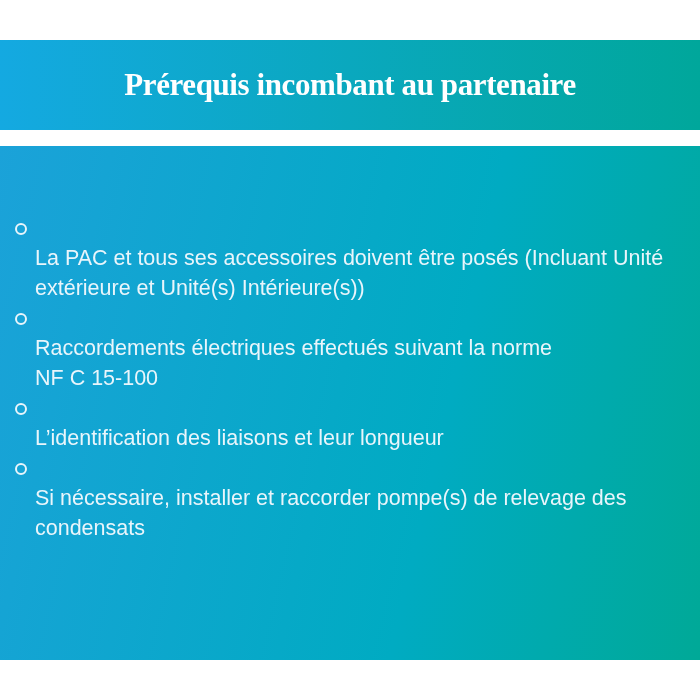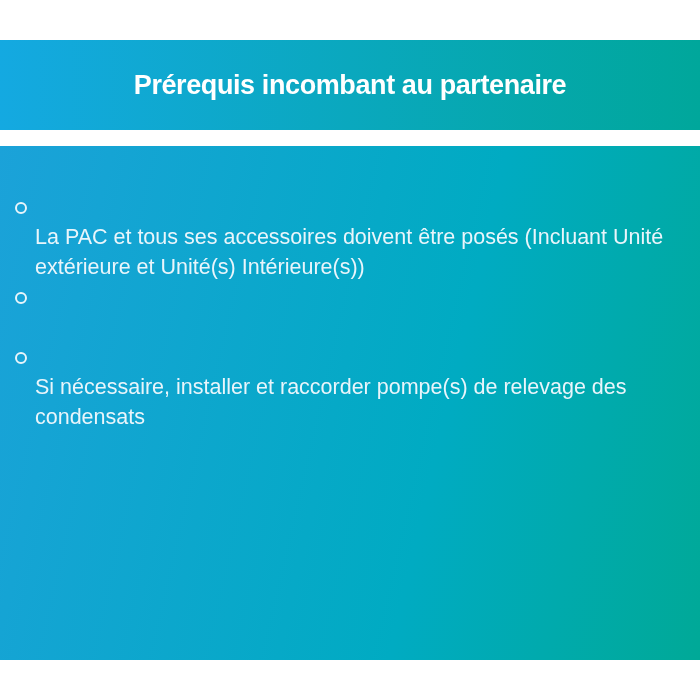--- a/index.html
+++ b/index.html
@@ -25,31 +25,32 @@
   }
   .title-band{
     position:absolute;
     left:0;top:40px;width:700px;height:90px;
     background:linear-gradient(90deg, var(--band-g1) 0%, var(--band-g2) 100%);
     display:flex;align-items:center;justify-content:center;
   }
   .title-band h1{
     margin:3px;
     color:var(--title-color);
-    font-size:27px;
+    font-size:31px;
     font-weight:700;
     letter-spacing:-0.4px;
     white-space:nowrap;
+    font-family:Liberation Serif, serif;
   }
   .content-panel{
     position:absolute;
     left:0;top:146px;width:700px;height:514px;
     background:linear-gradient(103deg, var(--panel-g1) 0%, #00abc2 62%, var(--panel-g2) 100%);
     box-sizing:border-box;
-    padding-top:46px;
+    padding-top:67px;
   }
   .bullet-list{
     margin:0;
     padding:0 4px 0 14px;
     list-style:none;
   }
   .bullet-list li{
     position:relative;
     padding-left:21px;
     color:var(--body-color);
@@ -75,21 +76,25 @@
     <h1>Prérequis incombant au partenaire</h1>
   </header>
 
   <section class="content-panel">
     <ul class="bullet-list">
       <li>
         <span class="bullet"></span><span>La PAC et tous ses accessoires doivent être posés (Incluant Unité
 extérieure et Unité(s) Intérieure(s))</span>
       </li>
       <li>
-        <span class="bullet"></span>
+        <span class="bullet"></span><span>Raccordements électriques effectués suivant la norme
+NF C 15-100</span>
+      </li>
+      <li>
+        <span class="bullet"></span><span>L’identification des liaisons et leur longueur</span>
       </li>
       <li>
         <span class="bullet"></span><span>Si nécessaire, installer et raccorder pompe(s) de relevage des
 condensats</span>
       </li>
 
     </ul>
   </section>
 
 </div>

